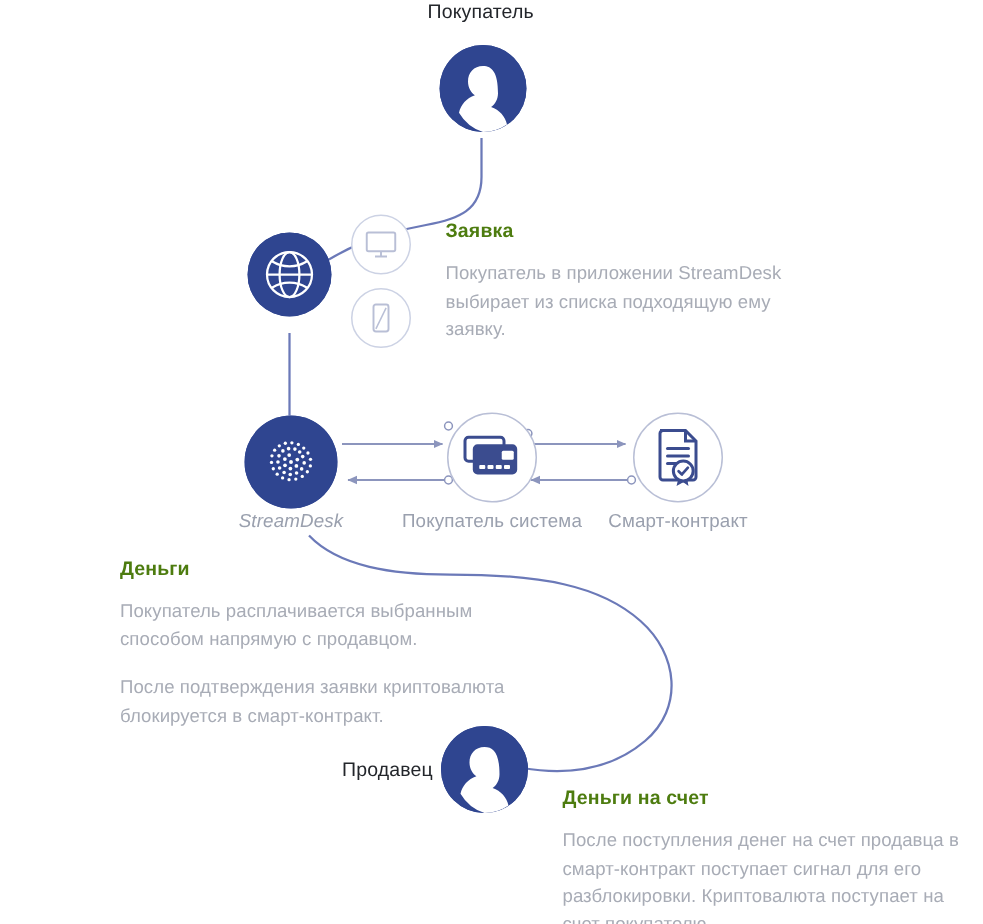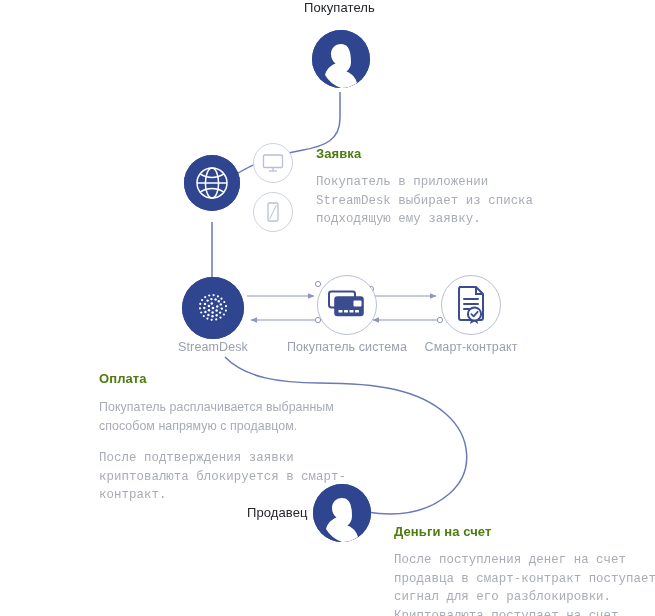--- a/index.html
+++ b/index.html
@@ -15,21 +15,20 @@
     overflow: hidden;
     font-family: "Liberation Sans", "DejaVu Sans", sans-serif;
     -webkit-font-smoothing: antialiased;
   }
 
   #diagram-canvas {
     position: absolute;
     inset: 0;
     width: 537px;
     height: 616px;
-    margin-left: 19px;
   }
 
   
   .connector-layer {
     position: absolute;
     left: 0;
     top: 0;
     width: 655px;
     height: 616px;
     pointer-events: none;
@@ -76,21 +75,21 @@
     margin: 0 0 12px 0;
     letter-spacing: 0.1px;
   }
   .tb-para {
     font-size: 12.4px;
     line-height: 18.5px;
     color: #a8acb6;
     margin: 0 0 14px 0;
     letter-spacing: 0.05px;
   }
-  .tb-para:last-child { margin-bottom: 0; font-family: Liberation Mono, monospace; }
+  .tb-para:last-child { margin-bottom: 0; }
 
   
   .caption {
     position: absolute;
     font-size: 13px;
     color: #23262b;
     white-space: nowrap;
     letter-spacing: 0.1px;
   }
 </style>
@@ -211,21 +210,21 @@
         <circle cx="18.3" cy="26.9" r="1.1"></circle>
         <circle cx="20.1" cy="23.1" r="1.1"></circle>
         <circle cx="23.2" cy="20.2" r="1.1"></circle>
         <circle cx="27.2" cy="18.5" r="1.1"></circle>
         <circle cx="31.6" cy="18.2" r="1.1"></circle>
         <circle cx="35.9" cy="19.3" r="1.1"></circle>
         <circle cx="39.5" cy="21.7" r="1.1"></circle>
       </g>
     </svg>
   </div>
-  <div class="node-label" style="left:144px; top:340px; width:100px;">StreamDesk</div>
+  <div class="node-label" style="left:144px; top:340px; width:100px;font-style:italic;">StreamDesk</div>
 
   <div class="node node-outline" style="left:298px; top:275px; width:60px; height:60px;">
     <svg width="40" height="34" viewBox="0 0 40 34">
       <rect x="2" y="3.5" width="26" height="16" rx="2.4" fill="none" stroke="#3b4c8f" stroke-width="2"></rect>
       <rect x="8" y="9" width="28" height="18.5" rx="2.4" fill="#3b4c8f" stroke="#3b4c8f" stroke-width="1.6"></rect>
       <rect x="26.5" y="12.5" width="8" height="6" rx="1" fill="#ffffff"></rect>
       <g fill="#ffffff">
         <rect x="11.5" y="22" width="4" height="2.6" rx="0.6"></rect>
         <rect x="17" y="22" width="4" height="2.6" rx="0.6"></rect>
         <rect x="22.5" y="22" width="4" height="2.6" rx="0.6"></rect>
@@ -261,21 +260,21 @@
     </svg>
   </div>
   <div class="caption" style="left:228px; top:505px;">Продавец</div>
 
   <div class="text-block" style="left:297px; top:146px; width:245px;">
     <div class="tb-heading">Заявка</div>
     <p class="tb-para">Покупатель в приложении StreamDesk выбирает из списка подходящую ему заявку.</p>
   </div>
 
   <div class="text-block" style="left:80px; top:371px; width:265px;">
-    <div class="tb-heading">Оплата</div>
+    <div class="tb-heading">Деньги</div>
     <p class="tb-para">Покупатель расплачивается выбранным способом напрямую с продавцом.</p>
     <p class="tb-para">После подтверждения заявки криптовалюта блокируется в смарт-контракт.</p>
   </div>
 
   <div class="text-block" style="left:375px; top:524px; width:270px;">
     <div class="tb-heading">Деньги на счет</div>
     <p class="tb-para">После поступления денег на счет продавца в смарт-контракт поступает сигнал для его разблокировки. Криптовалюта поступает на счет покупателю.</p>
   </div>
 
 </div>

